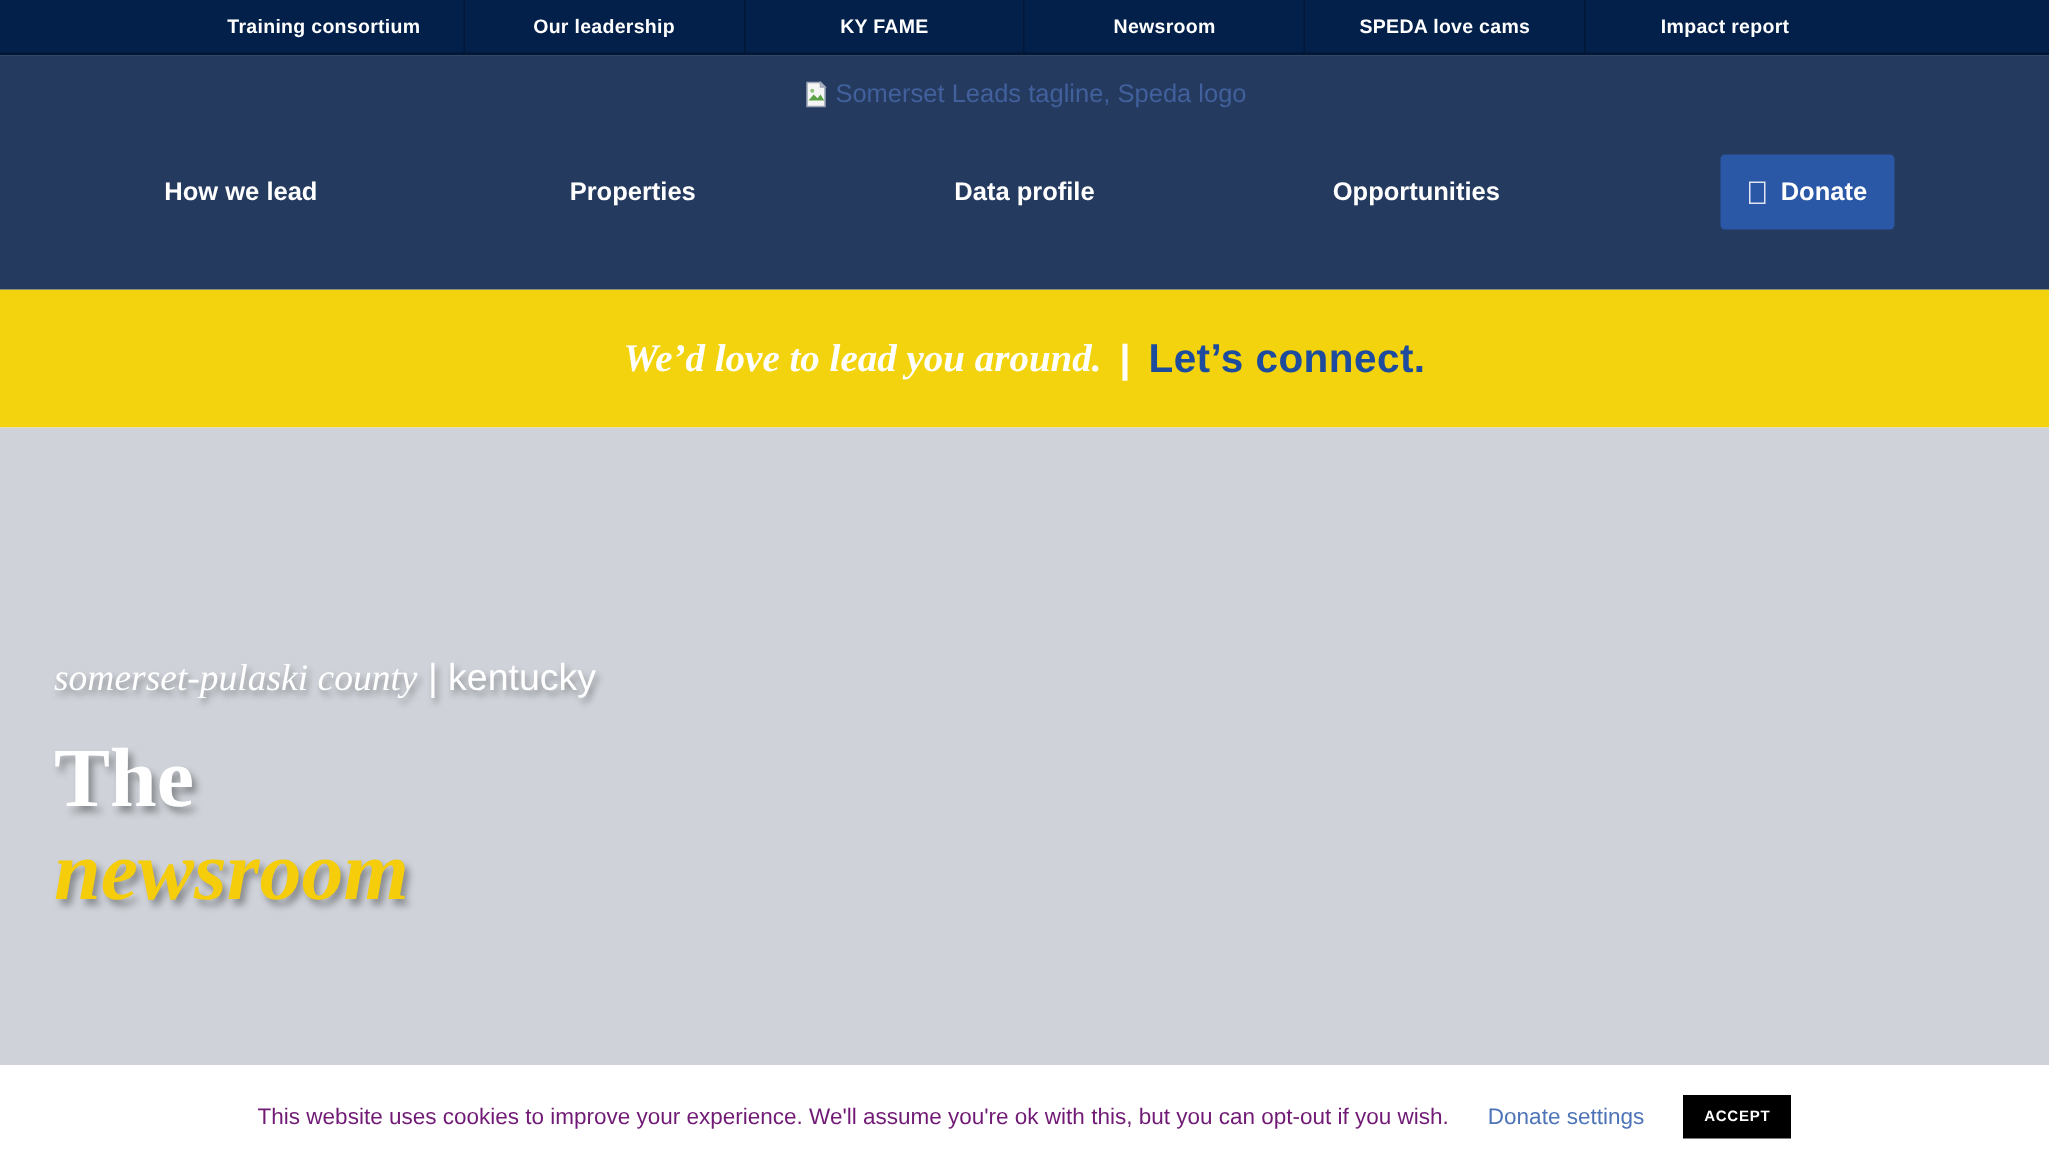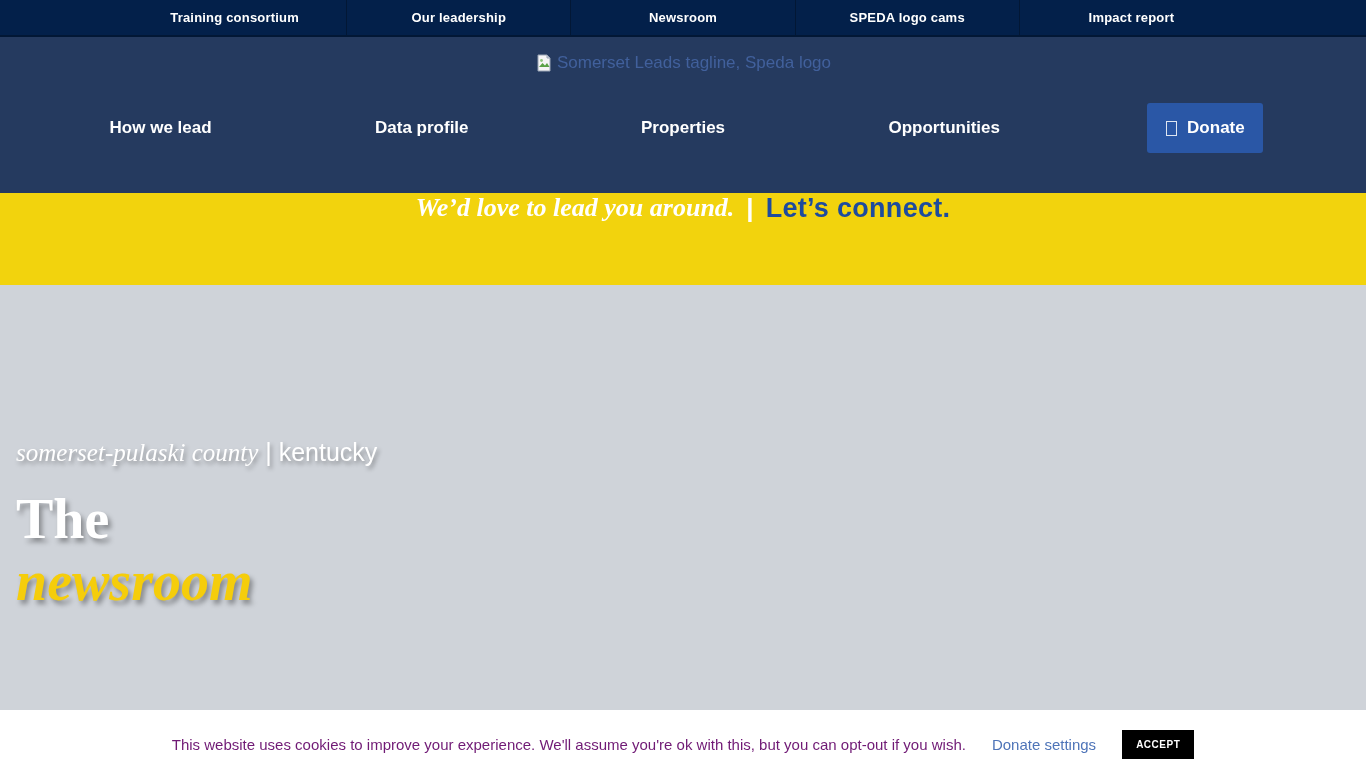--- a/index.html
+++ b/index.html
@@ -93,21 +93,21 @@
     width: 11px;
     height: 15px;
     border: 1.5px solid #dfe6f2;
   }
 
   
   .banner {
     height: 92px;
     background: #f2d30d;
     display: flex;
-    align-items: flex-start;
+    align-items: center;
     justify-content: center;
     gap: 12px;
   }
   .banner-tagline {
     font-family: "Liberation Serif", serif;
     font-style: italic;
     font-weight: bold;
     color: #ffffff;
     font-size: 26px;
   }
@@ -125,21 +125,21 @@
   }
 
   
   .hero {
     height: 425px;
     background: #cfd3d9;
     position: relative;
   }
   .hero-text {
     position: absolute;
-    left: 16px;
+    left: 36px;
     top: 153px;
   }
   .hero-subline {
     font-size: 25px;
     color: #ffffff;
     text-shadow: 2px 3px 4px rgba(0,0,0,0.35);
     margin-bottom: 22px;
   }
   .hero-county {
     font-family: "Liberation Serif", serif;
@@ -195,22 +195,23 @@
     font-family: Liberation Sans, sans-serif;
   }
 </style>
 </head>
 <body>
 
 <div class="topbar">
   <div class="topbar-inner">
     <div class="topbar-item">Training consortium</div>
     <div class="topbar-item">Our leadership</div>
+    <div class="topbar-item">KY FAME</div>
     <div class="topbar-item">Newsroom</div>
-    <div class="topbar-item">SPEDA logo cams</div>
+    <div class="topbar-item">SPEDA love cams</div>
     <div class="topbar-item">Impact report</div>
   </div>
 </div>
 
 <div class="header">
   <div class="logo-row">
     <span class="broken-img">
       <span>
         <svg width="18" height="18" viewBox="0 0 18 18">
           <path d="M3 1 h9 l3 3 v13 h-12 z" fill="#f5f5f5" stroke="#9aa4b5" stroke-width="1"></path>
@@ -221,24 +222,24 @@
         </svg>
       </span>
       <span>Somerset Leads tagline, Speda logo</span>
     </span>
   </div>
   <div class="main-nav">
     <div class="main-nav-col">
       <span class="main-nav-link">How we lead</span>
     </div>
     <div class="main-nav-col">
+      <span class="main-nav-link">Properties</span>
+    </div>
+    <div class="main-nav-col">
       <span class="main-nav-link">Data profile</span>
-    </div>
-    <div class="main-nav-col">
-      <span class="main-nav-link">Properties</span>
     </div>
     <div class="main-nav-col">
       <span class="main-nav-link">Opportunities</span>
     </div>
     <div class="main-nav-col">
       <button class="donate-btn">
         <span class="tofu-icon"></span>
         <span>Donate</span>
       </button>
     </div>

